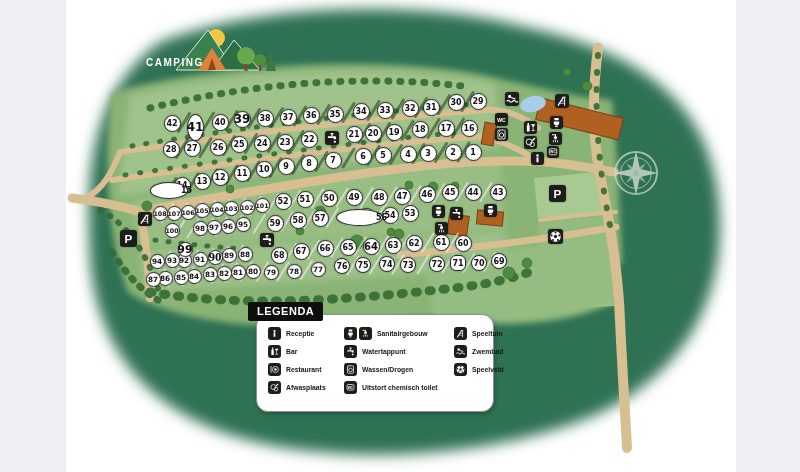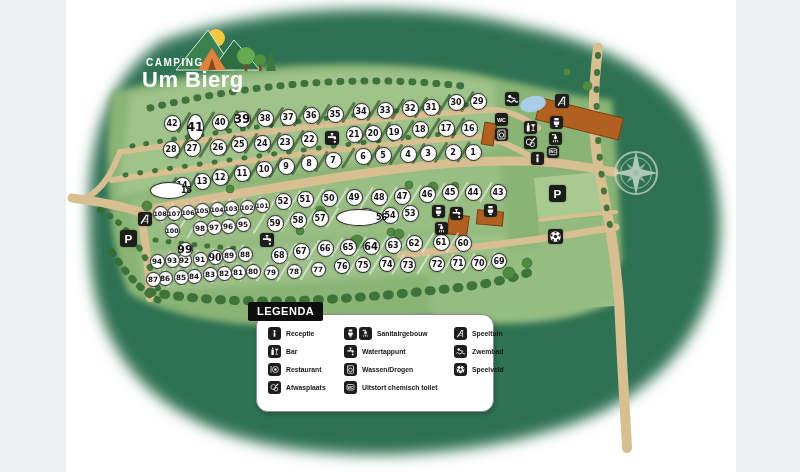--- a/index.html
+++ b/index.html
@@ -383,21 +383,21 @@
     <div class="pitch" style="width: 17px; height: 17px; left: 432.5px; top: 233.5px; font-size: 8px;">61</div>
     <div class="pitch" style="width: 17px; height: 17px; left: 405.5px; top: 234.5px; font-size: 8px;">62</div>
     <div class="pitch" style="width: 17px; height: 17px; left: 384.5px; top: 236.5px; font-size: 8px;">63</div>
     <div class="pitch" style="width: 17px; height: 17px; left: 362.5px; top: 237.5px; font-size: 10px;">64</div>
     <div class="pitch" style="width: 17px; height: 17px; left: 339.5px; top: 238.5px; font-size: 8px;">65</div>
     <div class="pitch" style="width: 17px; height: 17px; left: 316.5px; top: 239.5px; font-size: 8px;">66</div>
     <div class="pitch" style="width: 17px; height: 17px; left: 292.5px; top: 242.5px; font-size: 8px;">67</div>
     <div class="pitch" style="width: 17px; height: 17px; left: 270.5px; top: 246.5px; font-size: 8px;">68</div>
     <div class="pitch" style="width: 16px; height: 16px; left: 491px; top: 253px; font-size: 8px;">69</div>
     <div class="pitch" style="width: 16px; height: 16px; left: 471px; top: 255px; font-size: 8px;">70</div>
-    <div class="pitch" style="width: 16px; height: 16px; left: 450px; top: 255px; font-size: 8px;">71</div>
+    <div class="pitch" style="width: 16px; height: 16px; left: 450px; top: 255px; font-size: 8px; border-radius: 6px;">71</div>
     <div class="pitch" style="width: 16px; height: 16px; left: 429px; top: 256px; font-size: 8px;">72</div>
     <div class="pitch" style="width: 16px; height: 16px; left: 400px; top: 257px; font-size: 8px;">73</div>
     <div class="pitch" style="width: 16px; height: 16px; left: 379px; top: 256px; font-size: 8px;">74</div>
     <div class="pitch" style="width: 16px; height: 16px; left: 355px; top: 257px; font-size: 8px;">75</div>
     <div class="pitch" style="width: 16px; height: 16px; left: 334px; top: 258px; font-size: 8px;">76</div>
     <div class="pitch" style="width: 15px; height: 15px; left: 310.5px; top: 261.5px; font-size: 7.3px;">77</div>
     <div class="pitch" style="width: 15px; height: 15px; left: 286.5px; top: 263.5px; font-size: 7.3px;">78</div>
     <div class="pitch" style="width: 15px; height: 15px; left: 263.5px; top: 264.5px; font-size: 7.3px;">79</div>
     <div class="pitch" style="width: 15px; height: 15px; left: 245.5px; top: 263.5px; font-size: 7.3px;">80</div>
     <div class="pitch" style="width: 15px; height: 15px; left: 230.5px; top: 264.5px; font-size: 7.3px;">81</div>
@@ -537,21 +537,20 @@
     <polygon points="44,48 66,18 92,48" fill="#2e6e44" stroke="#dfe9d8" stroke-width="1"></polygon>
     <polygon points="30,48 44,26 58,48" fill="#e2813b"></polygon>
     <polygon points="40,48 44,36 48,48" fill="#8a4a1d"></polygon>
     <circle cx="78" cy="34" r="9" fill="#67a94f"></circle>
       <rect x="76.5" y="42" width="3" height="7" fill="#7a4a22"></rect>
     <circle cx="92" cy="38" r="6" fill="#4e8f3e"></circle>
       <rect x="91" y="43" width="2.4" height="6" fill="#7a4a22"></rect>
     <polygon points="98,49 103,28 108,49" fill="#3a7a40"></polygon>
   </svg>
   <div class="camping">CAMPING</div>
-  <div class="name">Um Bierg</div>
 </div>
 
 <div id="legend">
   <div id="legend-panel"></div>
   <div id="legend-title">LEGENDA</div>
   <div class="legend-col" id="legend-col-0">
       <div class="legend-item">
         <div class="licons">
           <div class="licon">
             <svg width="11" height="11" viewBox="0 0 24 24">

